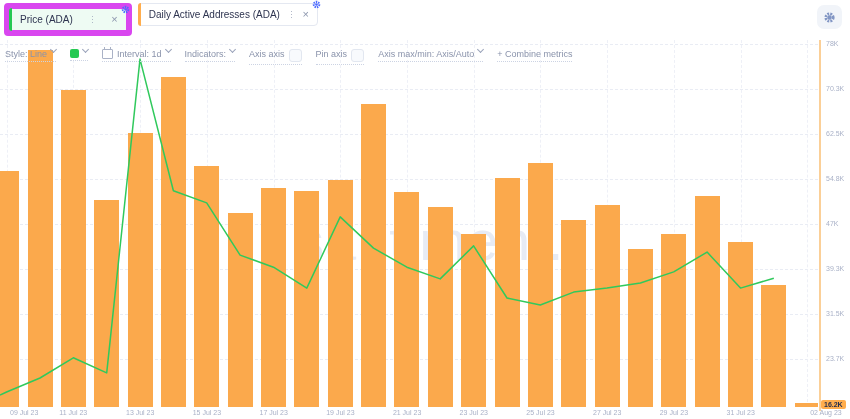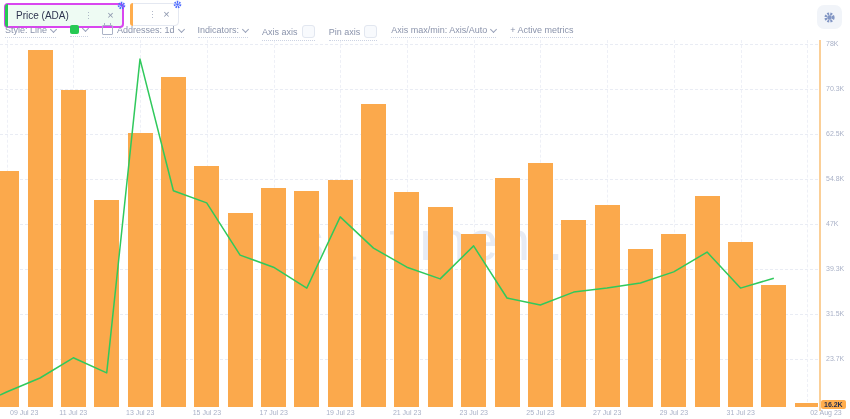--- a/index.html
+++ b/index.html
@@ -3,38 +3,38 @@
 <meta charset="utf-8">
 <style>
   html,body{margin:0;padding:0;background:#fff;}
   .app{position:relative;width:850px;height:419px;background:#ffffff;
        font-family:"Liberation Sans","DejaVu Sans",sans-serif;overflow:hidden;}
 
   
   .tabs-row{position:absolute;top:3px;left:4px;display:flex;gap:6px;z-index:10;}
   .tab{position:relative;height:21px;display:flex;align-items:center;
        border-radius:4px;padding:0 7px 0 10px;font-size:10px;color:#2e3450;cursor:pointer;}
-  .tab.green{background:#eefbf3;border:2px solid #d946ef;gap:8px;}
+  .tab.green{background:#eefbf3;border:6px solid #d946ef;gap:8px;}
   .tab.white{background:#ffffff;border:1px solid #e4e8f1;}
   .tab .accent{position:absolute;left:-1px;top:-1px;bottom:-1px;width:3px;border-radius:4px 0 0 4px;}
   .kebab{display:flex;flex-direction:column;gap:1.5px;margin-left:9px;padding:2px;}
   .kebab i{width:1.5px;height:1.5px;border-radius:50%;background:#99a2b8;}
   .tab-close{margin-left:7px;color:#8c96ad;font-size:11px;line-height:1;padding:1px;}
   .gear-badge{position:absolute;top:-4px;right:-4px;width:9px;height:9px;}
 
   
   .settings-btn{position:absolute;top:5px;right:8px;width:25px;height:24px;border:none;
                 border-radius:7px;background:#f1f4f9;display:flex;align-items:center;
                 justify-content:center;cursor:pointer;z-index:10;}
 
   
   .toolbar{position:absolute;top:25px;left:5px;display:flex;align-items:flex-start;gap:14px;
            font-size:9px;color:#8a93ab;z-index:10;}
-  .titem{display:flex;align-items:center;gap:4px;border-bottom:1px dotted #ccd3e3;
-         padding-bottom:2px;cursor:pointer;white-space:nowrap;}
+  .titem{display:flex;gap:4px;border-bottom:1px dotted #ccd3e3;
+         padding-bottom:2px;cursor:pointer;white-space:nowrap;margin-top:24px;}
   .chev{width:4px;height:4px;border-right:1px solid #9aa3ba;border-bottom:1px solid #9aa3ba;
         transform:rotate(45deg);margin-top:-2px;}
   .swatch{width:9px;height:9px;border-radius:2px;}
   .cal{width:9px;height:8px;border:1px solid #aab2c6;border-radius:1px;position:relative;}
   .cal:before,.cal:after{content:"";position:absolute;top:-3px;width:1px;height:3px;background:#aab2c6;}
   .cal:before{left:1px;} .cal:after{right:1px;}
   .checkbox{width:11px;height:11px;border:1px solid #e2e7f0;background:#f8fafd;border-radius:3px;}
 
   
   .chart{position:absolute;left:0;top:40px;width:818px;height:367px;overflow:hidden;}
@@ -67,20 +67,21 @@
           <i></i>
         </span>
       <span class="tab-close">×</span>
       <svg class="gear-badge" viewBox="0 0 10 10">
         <circle cx="5" cy="5" r="3" fill="none" stroke="#4d6bfe" stroke-width="2.4" stroke-dasharray="1.6 1"></circle>
         <circle cx="5" cy="5" r="1.4" fill="#4d6bfe"></circle>
       </svg>
     </div>
     <div class="tab white">
       <span class="accent" style="background:#ffad4d"></span>
+      <span>Daily Active Addresses (ADA)</span>
       <span class="kebab">
           <i></i>
           <i></i>
           <i></i>
         </span>
       <span class="tab-close">×</span>
       <svg class="gear-badge" viewBox="0 0 10 10">
         <circle cx="5" cy="5" r="3" fill="none" stroke="#4d6bfe" stroke-width="2.4" stroke-dasharray="1.6 1"></circle>
         <circle cx="5" cy="5" r="1.4" fill="#4d6bfe"></circle>
       </svg>
@@ -98,41 +99,41 @@
     <div class="titem">
       <span>Style: Line</span>
       <span class="chev"></span>
     </div>
     <div class="titem">
       <span class="swatch" style="background:#26c953"></span>
       <span class="chev"></span>
     </div>
     <div class="titem">
       <span class="cal"></span>
-      <span>Addresses: 1d</span>
+      <span>Interval: 1d</span>
       <span class="chev"></span>
     </div>
     <div class="titem">
       <span>Indicators:</span>
       <span class="chev"></span>
     </div>
     <div class="titem">
       <span>Axis axis</span>
       <span class="checkbox"></span>
     </div>
     <div class="titem">
       <span>Pin axis</span>
       <span class="checkbox"></span>
     </div>
     <div class="titem">
       <span>Axis max/min: Axis/Auto</span>
       <span class="chev"></span>
     </div>
     <div class="titem">
-      <span>+ Active metrics</span>
+      <span>+ Combine metrics</span>
     </div>
   </div>
 
   <div class="chart">
     <span class="watermark">santiment.</span>
     <div id="grid">
         <div class="hgrid" style="top: 4.4px;"></div>
         <div class="hgrid" style="top: 49.3px;"></div>
         <div class="hgrid" style="top: 94.3px;"></div>
         <div class="hgrid" style="top: 139.3px;"></div>

